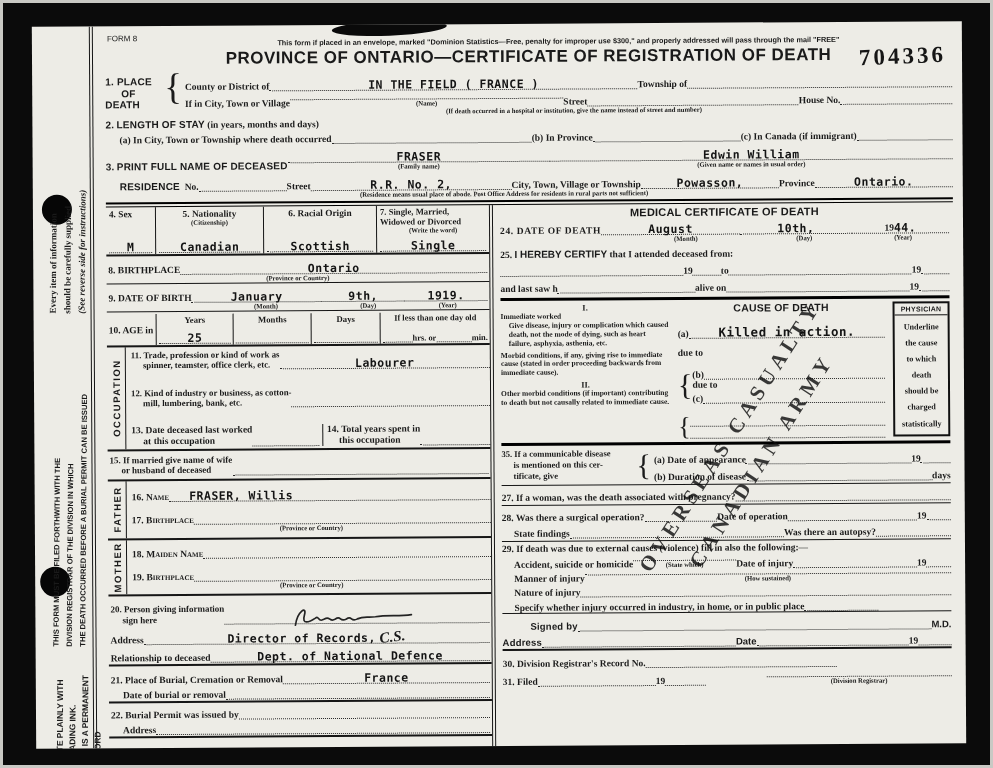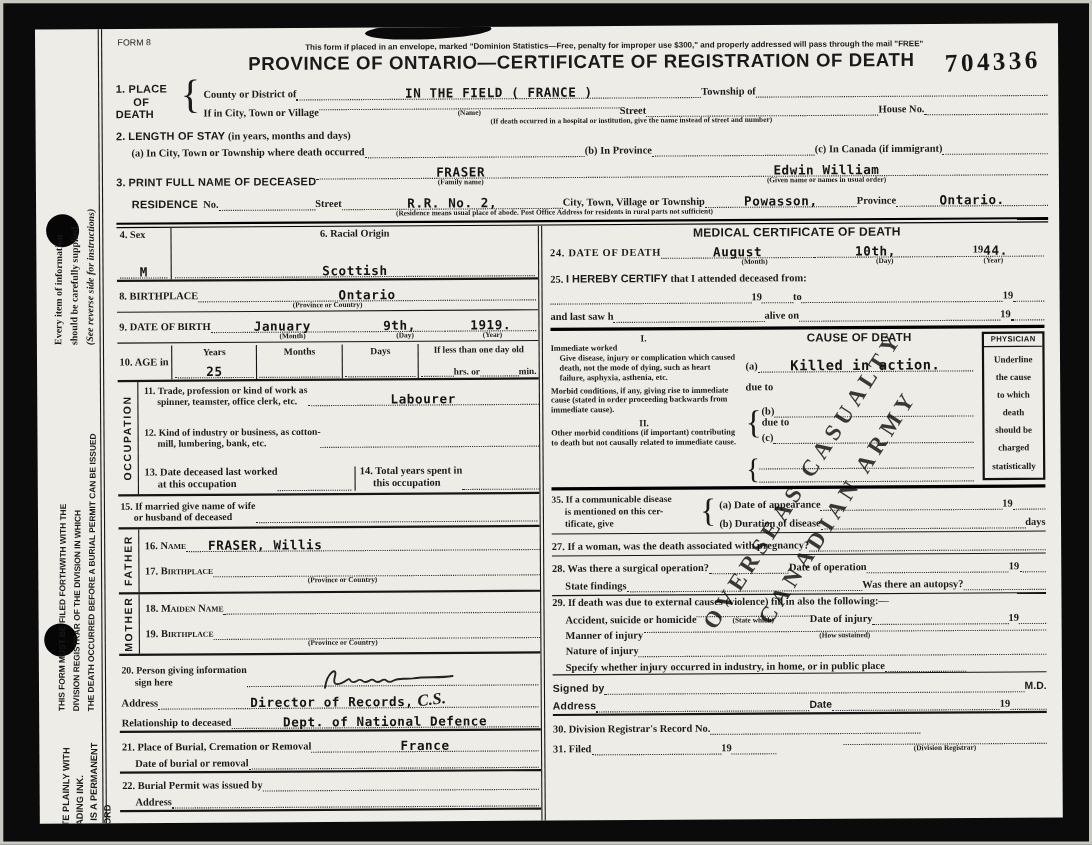--- a/index.html
+++ b/index.html
@@ -203,24 +203,39 @@
     <div class="cols">
 
       <div class="lc">
         <div class="boxrow">
           <div class="cell" style="width:50px;">
             <div><span>4.</span> <span>Sex</span></div>
             <div class="d" style="flex:0 0 13px;">
                 <span class="typed">M</span>
               </div>
           </div>
+          <div class="cell" style="flex:1;">
+            <div style="text-align:center;"><span>5.</span> <span>Nationality</span>
+              <div class="hint">(Citizenship)</div></div>
+            <div class="d" style="flex:0 0 13px;">
+                <span class="typed">Canadian</span>
+              </div>
+          </div>
           <div class="cell" style="flex:1.05;">
             <div style="text-align:center;"><span>6.</span> <span>Racial Origin</span></div>
             <div class="d" style="flex:0 0 13px;">
                 <span class="typed">Scottish</span>
+              </div>
+          </div>
+          <div class="cell" style="flex:1.05; font-size:8.7px;">
+            <div style="line-height:1.1;"><span>7.</span> <span>Single, Married,</span><br>
+              <span>Widowed or Divorced</span>
+              <div class="hint">(Write the word)</div></div>
+            <div class="d" style="flex:0 0 12px; margin-top:-9px;">
+                <span class="typed">Single</span>
               </div>
           </div>
         </div>
 
         <div style="padding:2px 2px 0;">
           <div class="r" style="height:17px;">
             <span class="lbl"><span>8.</span> <span class="sc">BIRTHPLACE</span></span>
             <span class="d">
                 <span class="typed">Ontario</span>
               </span>
@@ -616,21 +631,21 @@
           </div>
           <div class="r" style="height:15px; padding-left:12px;">
             <span class="lbl">Specify whether injury occurred in industry, in home, or in public place</span>
             <span class="d" style="flex:0.5;"></span>
           </div>
         </div>
         <div class="sep" style="border-top-width:1px;"></div>
 
         <div style="padding:2px 0 1px;">
           <div class="r" style="height:16px;">
-            <span class="shead" style="font-size:9.5px;">Signed by</span>
+            <span class="shead" style="font-size:9.5px;margin-left:28px;">Signed by</span>
             <span class="d"></span>
             <span class="lbl sans">M.D.</span>
           </div>
           <div class="r" style="height:16px;">
             <span class="shead" style="font-size:9.5px;">Address</span>
             <span class="d" style="flex:0.7;"></span>
             <span class="lbl sans">Date</span>
             <span class="d" style="flex:0.55;"></span>
             <span class="lbl">19</span>
             <span class="d" style="flex:0.12;"></span>

